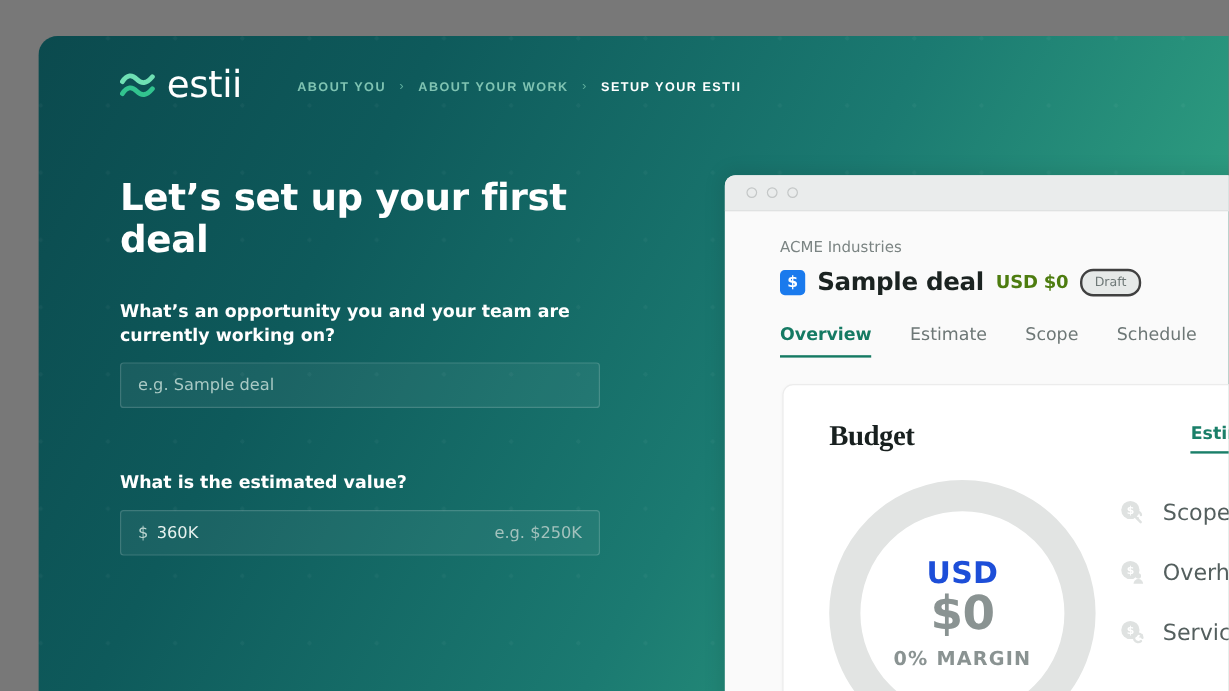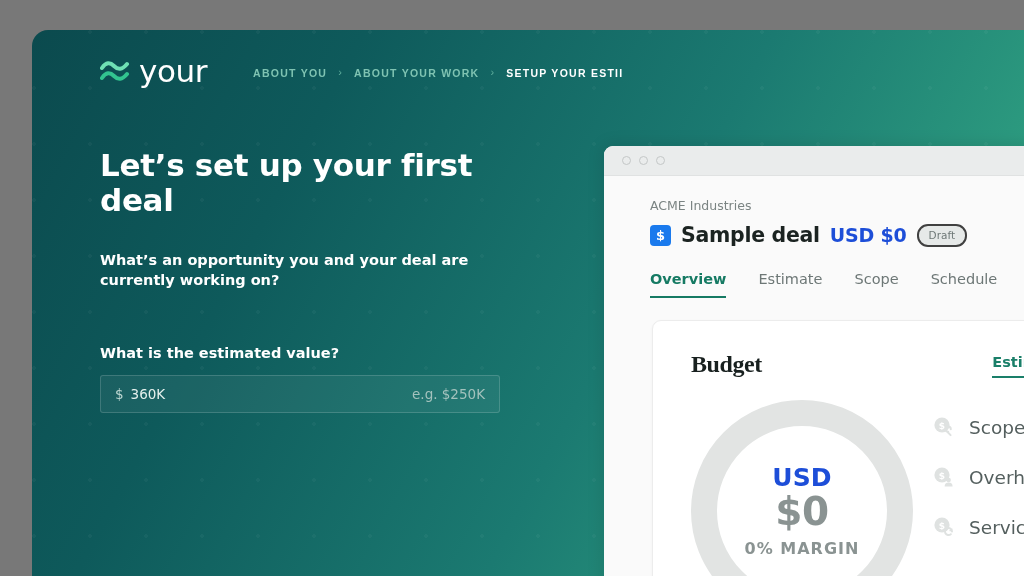--- a/index.html
+++ b/index.html
@@ -192,22 +192,22 @@
   #deal-name {
     color: #1b2321;
     font-size: 20.5px;
     font-weight: bold;
     letter-spacing: -0.3px;
     font-family: "DejaVu Sans", sans-serif;
     white-space: nowrap;
   }
 
   #deal-amount {
-    color: #1d4ed8;
-    font-size: 19px;
+    color: #4d7c0f;
+    font-size: 15px;
     font-weight: bold;
     letter-spacing: -0.2px;
     font-family: "DejaVu Sans", sans-serif;
     white-space: nowrap;
   }
 
   #deal-status-badge {
     border: 2px solid #404040;
     background: #e6e9e8;
     color: #6e7877;
@@ -352,39 +352,42 @@
 
 <div id="app-card">
 
   <div id="topbar">
 
     <div id="logo-group">
       <svg id="logo-mark" width="30" height="26" viewBox="0 0 30 26">
         <path d="M2 9 C 6 3, 10 3, 14 7 C 18 11, 22 11, 27 5" stroke="#6fe0b4" stroke-width="4" fill="none" stroke-linecap="round"></path>
         <path d="M2 19 C 6 13, 10 13, 14 17 C 18 21, 22 21, 27 15" stroke="#32c48f" stroke-width="4" fill="none" stroke-linecap="round"></path>
       </svg>
-      <span id="logo-text">your</span>
+      <span id="logo-text">estii</span>
     </div>
 
     <div id="breadcrumb">
       <span class="crumb">ABOUT YOU</span>
       <span class="crumb-sep">›</span>
       <span class="crumb">ABOUT YOUR WORK</span>
       <span class="crumb-sep">›</span>
       <span class="crumb current">SETUP YOUR ESTII</span>
     </div>
 
   </div>
 
   <div id="form-col">
 
     <h1 id="headline">Let’s set up your first deal</h1>
 
-    <div class="field-label" id="label-opportunity">What’s an opportunity you and your deal are currently working on?</div>
-
+    <div class="field-label" id="label-opportunity">What’s an opportunity you and your team are currently working on?</div>
+
+    <div class="input-box" id="input-deal-name">
+      <span>e.g. Sample deal</span>
+    </div>
 
     <div class="field-label" id="label-value">What is the estimated value?</div>
 
     <div class="input-box" id="input-deal-value">
       <span class="value-left">
         <span id="value-currency-symbol">$</span>
         <span id="value-amount">360K</span>
       </span>
       <span id="value-hint">e.g. $250K</span>
     </div>

